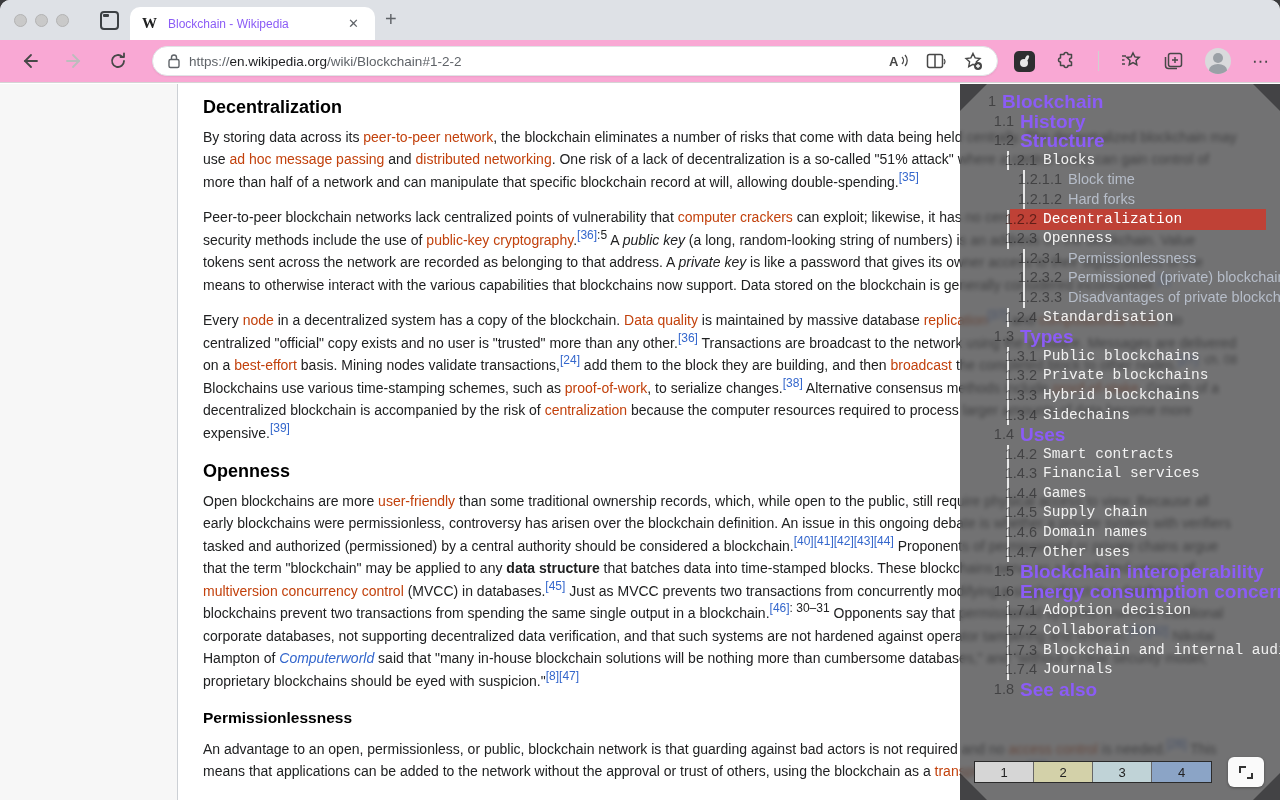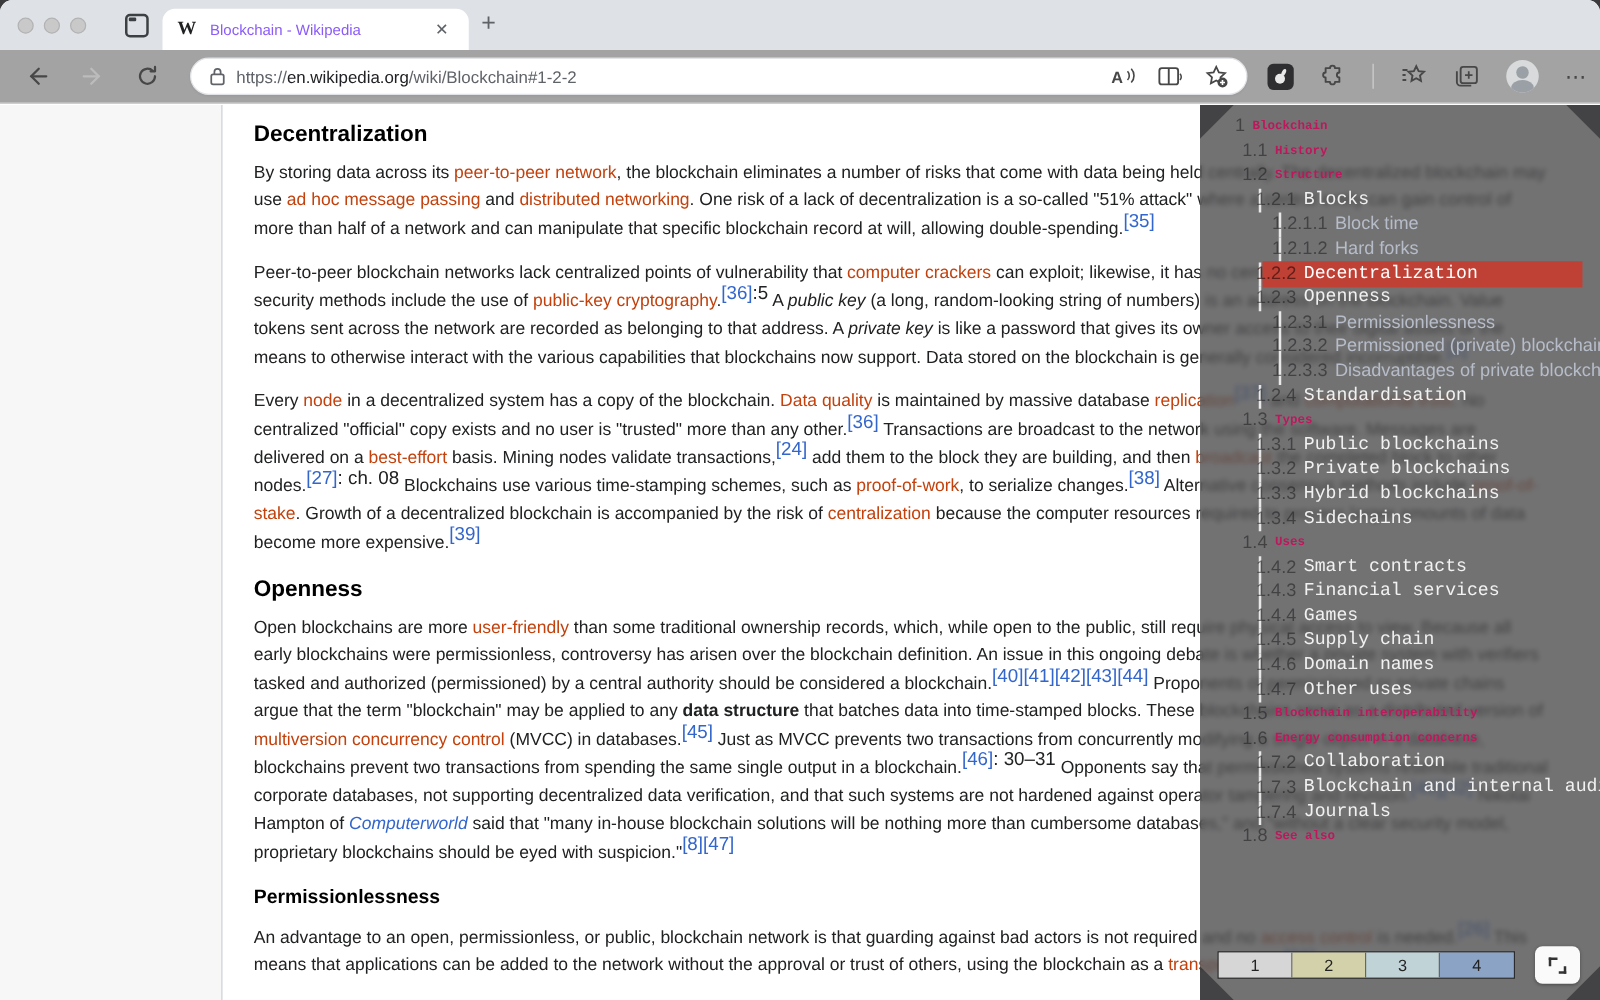--- a/index.html
+++ b/index.html
@@ -12,21 +12,21 @@
   .light { width:13px; height:13px; border-radius:50%; background:#c9c9c9; border:1px solid #b3b3b3; }
   .tab-actions { position:absolute; left:100px; top:11px; width:19px; height:19px; border:2px solid #3c4043; border-radius:4px; }
   .tab-actions::before { content:''; position:absolute; left:1px; top:1px; width:6px; height:3px; background:#3c4043; border-radius:1px; }
   .tab { position:absolute; left:130px; top:7px; width:245px; height:33px; background:#fff; border-radius:10px 10px 0 0; display:flex; align-items:center; padding:0 12px; }
   .favicon-w { font-family:"Liberation Serif",serif; font-weight:700; font-size:15px; color:#202122; }
   .tab-title { font-size:12px; color:#8b5cf6; margin-left:11px; flex:1; white-space:nowrap; overflow:hidden; }
   .tab-close { font-size:13px; color:#5f6368; padding:2px 4px; }
   .newtab-btn { position:absolute; left:385px; top:8px; font-size:20px; font-weight:300; color:#5f6368; }
 
   
-  .toolbar { position:relative; height:43px; background:#a3a3a3; border-bottom:1px solid #d5d5d5; display:flex; align-items:center; padding:0 26px 0 20px; }
+  .toolbar { position:relative; height:43px; background:#f9a8d4; border-bottom:1px solid #d5d5d5; display:flex; align-items:center; padding:0 26px 0 20px; }
   .nav-ic { width:20px; height:20px; margin-right:24px; flex:none; }
   .omnibox { width:846px; height:30px; background:#fff; border:1px solid #e1e3e6; box-shadow:0 1px 2px rgba(0,0,0,0.06); border-radius:15px; display:flex; align-items:center; padding:0 14px; flex:none; }
   .url { font-size:13.5px; white-space:nowrap; margin-left:8px; flex:1; }
   .url .dim { color:#5f6368; }
   .url .dom { color:#202124; }
   .omni-icons { display:flex; align-items:center; gap:17px; }
   .tb-right { display:flex; align-items:center; gap:21px; margin-left:16px; }
   .ext-badge { width:21px; height:21px; background:#2e2e30; border-radius:5px; display:flex; align-items:center; justify-content:center; }
   .tb-divider { width:1px; height:20px; background:#d0d0d0; }
   .avatar { width:26px; height:26px; border-radius:50%; background:#d9dadc; position:relative; overflow:hidden; }
@@ -40,38 +40,38 @@
   .article { padding:2px 0 0 25px; width:1062px; color:#202122; font-size:14px; line-height:22.5px; }
   .article h3 { font-size:18px; font-weight:700; color:#000; margin:16px 0 7px; }
   .article h3:first-child { margin-top:10px; }
   .article h4 { font-size:15.5px; font-weight:700; color:#000; margin:15px 0 8px; }
   .article p { margin:0 0 13px; }
   .article a { text-decoration:none; }
   .link { color:#c2410c; }
   .ilink { color:#3366cc; font-style:italic;text-align:right; }
   .italic { font-style:italic; }
   .bold { font-weight:700; }
-  sup { font-size:15px; line-height:0; }
+  sup { font-size:12px; line-height:0; }
   sup.ref { color:#3366cc; }
   sup.refplain { color:#202122; }
 
   
   .tocpanel { position:absolute; left:960px; top:0; width:320px; bottom:0; background:rgba(74,74,76,0.78); backdrop-filter:blur(2px); }
   .corner { position:absolute; width:0; height:0; border-style:solid; }
   .corner.tl { left:0; top:0; border-width:27px 27px 0 0; border-color:rgba(30,30,32,0.55) transparent transparent transparent; }
   .corner.tr { right:0; top:0; border-width:0 27px 27px 0; border-color:transparent rgba(30,30,32,0.55) transparent transparent; }
   .corner.bl { left:0; bottom:0; border-width:27px 0 0 27px; border-color:transparent transparent transparent rgba(30,30,32,0.55); }
   .corner.br { right:0; bottom:0; border-width:0 0 27px 27px; border-color:transparent transparent rgba(30,30,32,0.55) transparent; }
 
   .toclist { list-style:none; margin:0; padding:8px 0 0 12px; }
   .toclist li { position:relative; display:flex; line-height:19.6px; font-size:14.5px; white-space:nowrap; }
   .toclist .num { flex:none; text-align:right; margin-right:6px; color:rgba(28,28,30,0.55); position:relative; z-index:1; }
   .toclist .lbl { position:relative; z-index:1; }
   li.lvl1 .num { width:24px; } li.lvl2 .num { width:42px; } li.lvl3 .num { width:65px; } li.lvl4 .num { width:90px; }
-  li.lvl1 .lbl, li.lvl2 .lbl { font-weight:700; color:#be185d; font-size:10px;font-family:Liberation Mono, monospace; }
+  li.lvl1 .lbl, li.lvl2 .lbl { font-weight:700; color:#8b5cf6; font-size:19px; }
   li.lvl3 .lbl { color:#f2f2f2;font-family:Liberation Mono, monospace; }
   li.lvl4 .lbl { color:#b6bdc9;text-align:center; }
   li.lvl3::before, li.lvl4::before { content:''; position:absolute; top:0; bottom:0; width:2px; background:rgba(248,248,248,0.88); }
   li.lvl3::before { left:35px; }
   li.lvl4::before { left:51px; }
   li.selected::after { content:''; position:absolute; left:38px; right:14px; top:-1px; bottom:-1px; background:#bf4136; z-index:0; }
   li.selected .lbl { color:#fff; }
   li.selected .num { color:rgba(46,12,9,0.65); }
 
   .panel-bottom { position:absolute; left:14px; right:16px; bottom:13px; display:flex; align-items:center; }
@@ -287,20 +287,24 @@
           </li>
           <li class="lvl2">
             <span class="num">1.5</span>
             <span class="lbl">Blockchain interoperability</span>
           </li>
           <li class="lvl2">
             <span class="num">1.6</span>
             <span class="lbl">Energy consumption concerns</span>
           </li>
           <li class="lvl3">
+            <span class="num">1.7.1</span>
+            <span class="lbl">Adoption decision</span>
+          </li>
+          <li class="lvl3">
             <span class="num">1.7.2</span>
             <span class="lbl">Collaboration</span>
           </li>
           <li class="lvl3">
             <span class="num">1.7.3</span>
             <span class="lbl">Blockchain and internal audit</span>
           </li>
           <li class="lvl3">
             <span class="num">1.7.4</span>
             <span class="lbl">Journals</span>

